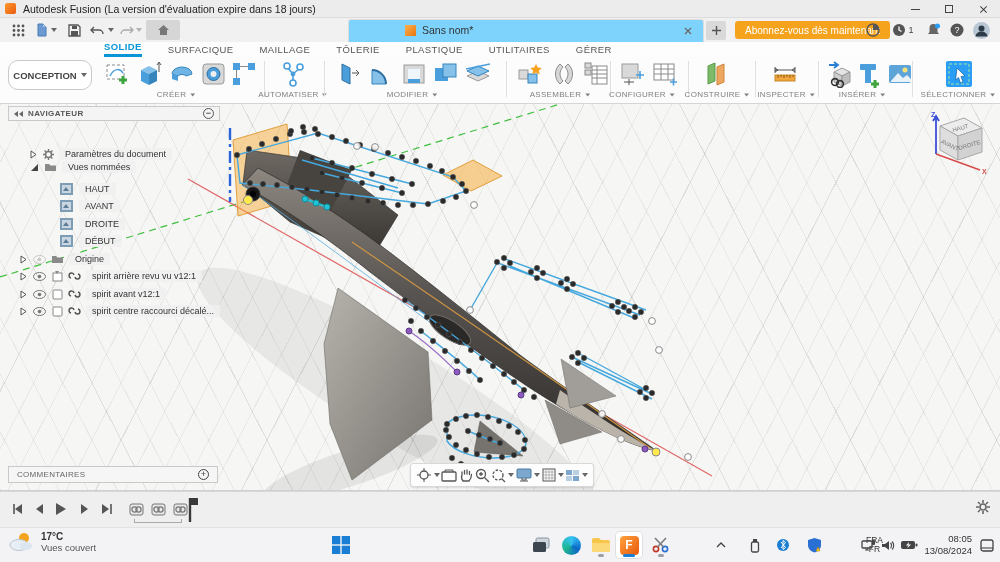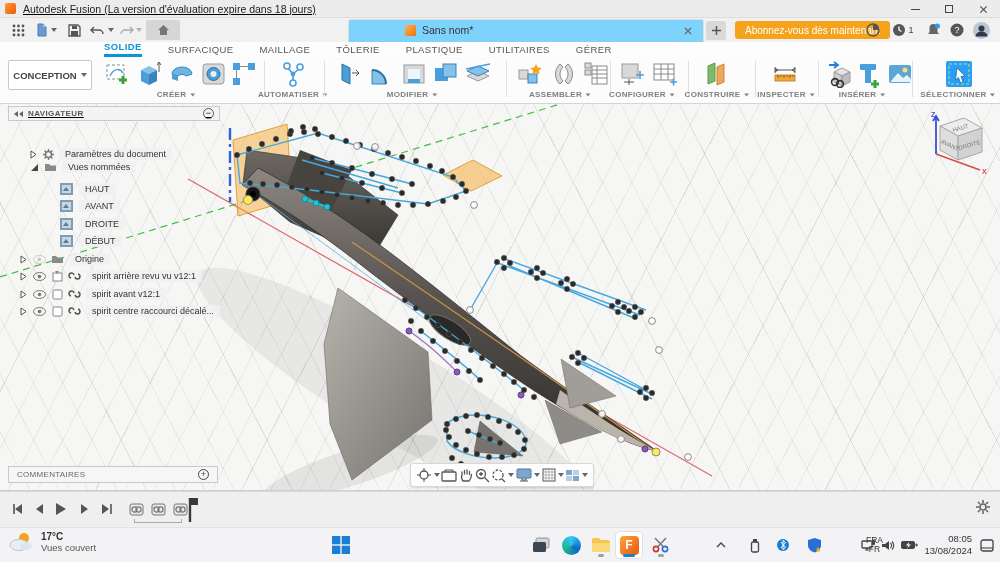--- a/index.html
+++ b/index.html
@@ -1,21 +1,21 @@
 <!DOCTYPE html>
 <html><head>
 <meta charset="utf-8">
 <style>
   * { margin:0; padding:0; box-sizing:border-box; }
   html,body { width:1000px; height:562px; font-family:"Liberation Sans", sans-serif; overflow:hidden; background:#fff; }
   .abs { position:absolute; }
   #stage { position:relative; width:1000px; height:562px; background:#fff; }
 
   
-  #titlebar { top:0; left:0; width:1000px; height:18px; background:#ececec; border-bottom:1px solid #dcdcdc; display:flex; align-items:center;text-decoration:underline; }
+  #titlebar { top:0; left:0; width:1000px; height:18px; background:#ececec; border-bottom:1px solid #dcdcdc; display:flex; align-items:center; }
   #titlebar .app-ico { width:11px; height:11px; margin:0 7px 0 5px; background:linear-gradient(135deg,#ff9a2e,#e8590c); border-radius:2px; }
   #titlebar .ttl { font-size:10.5px; color:#222; }
   .wbtns { position:absolute; right:0; top:0; height:18px; display:flex; }
   .wbtn { width:34px; height:18px; display:flex; align-items:center; justify-content:center; }
   .min-g { width:9px; height:1px; background:#444; }
   .max-g { width:8px; height:8px; border:1px solid #444; }
   .close-g { position:relative; width:9px; height:9px; }
   .close-g::before,.close-g::after { content:""; position:absolute; left:4px; top:0; width:1px; height:9px; background:#444; }
   .close-g::before { transform:rotate(45deg);} .close-g::after { transform:rotate(-45deg);}
 
@@ -30,40 +30,40 @@
   .subscribe { position:absolute; left:735px; top:3px; height:18px; padding:0 10px; background:#f5a31d; border-radius:3px; color:#fff; font-size:10px; display:flex; align-items:center; }
   .tsico { position:absolute; top:3px; width:18px; height:18px; display:flex; align-items:center; justify-content:center; }
 
   
   #ribbontabs { top:42px; left:0; width:1000px; height:15px; background:#fdfdfd; display:flex; align-items:flex-end; padding-left:104px; gap:26px; }
   .rtab { font-size:9.5px; letter-spacing:.4px; color:#555; padding-bottom:2px; }
   .rtab.active { color:#0696d7; font-weight:bold; border-bottom:3px solid #0696d7; }
 
   
   #ribbon { top:57px; left:0; width:1000px; height:47px; background:#fcfcfc; border-bottom:1px solid #d5d5d5; }
-  .ws-btn { position:absolute; left:8px; top:3px; width:84px; height:30px; background:#fff; border:1px solid #c9c9c9; border-radius:2px; display:flex; align-items:center; justify-content:center; gap:4px; font-size:9.5px; color:#444; font-weight:bold; }
+  .ws-btn { position:absolute; left:8px; top:3px; width:84px; height:30px; background:#fff; border:1px solid #c9c9c9; border-radius:10px; display:flex; align-items:center; justify-content:center; gap:4px; font-size:9.5px; color:#444; font-weight:bold; }
   .caret { width:0; height:0; border-left:3px solid transparent; border-right:3px solid transparent; border-top:4px solid #666; display:inline-block; }
-  .grp-label { position:absolute; top:33px; font-size:8px; color:#808080; letter-spacing:.3px; display:flex; align-items:center; gap:3px; transform:translateX(-50%); white-space:nowrap;font-weight:bold; }
+  .grp-label { position:absolute; top:33px; font-size:8px; color:#808080; letter-spacing:.3px; display:flex; align-items:center; gap:3px; transform:translateX(-50%); white-space:nowrap; }
   .grp-label .caret { border-top-color:#808080; transform:scale(.8); }
   .ricon { position:absolute; top:3px; width:28px; height:28px; }
   .rdiv { position:absolute; top:4px; width:1px; height:36px; background:#e0e0e0; }
 
   
   #viewport { top:104px; left:0; width:1000px; height:387px; overflow:hidden;
     background-color:#f6f6f4;
     background-image:
       repeating-linear-gradient(63deg, rgba(90,90,90,.09) 0 1px, transparent 1px 26px),
       repeating-linear-gradient(117deg, rgba(90,90,90,.09) 0 1px, transparent 1px 26px),
       repeating-linear-gradient(63deg, rgba(90,90,90,.07) 0 1px, transparent 1px 130px),
       repeating-linear-gradient(117deg, rgba(90,90,90,.07) 0 1px, transparent 1px 130px);
     border-bottom:1px solid #cfcfcf; }
   #modelsvg { position:absolute; top:-104px; left:0; pointer-events:none; }
 
   
-  #navigator { position:absolute; left:8px; top:2px; width:212px;text-decoration:underline; }
+  #navigator { position:absolute; left:8px; top:2px; width:212px; }
   .nav-head { height:15px; background:rgba(243,243,243,.95); border:1px solid #c9c9c9; display:flex; align-items:center; font-size:8px; font-weight:bold; color:#555; letter-spacing:.4px; padding:0 5px; }
   .tri-l { width:0; height:0; border-top:3px solid transparent; border-bottom:3px solid transparent; border-right:4px solid #666; display:inline-block; }
   .nav-row { position:absolute; height:16px; display:flex; align-items:center; font-size:9px; color:#333; white-space:nowrap; }
   .pill { background:rgba(240,240,240,.92); padding:1px 6px; border-radius:1px; }
   .pill-root { background:#9a9a9a; color:#fff; font-weight:bold; padding:1px 7px; border-radius:1px; }
   .circle-btn { width:11px; height:11px; border-radius:50%; border:1px solid #555; color:#555; font-size:9px; line-height:9px; text-align:center; }
 
   
   #comments { position:absolute; left:8px; top:362px; width:210px; height:17px; background:rgba(246,246,246,.96); border:1px solid #c9c9c9; display:flex; align-items:center; font-size:8px; color:#666; letter-spacing:.3px; padding:0 8px; justify-content:space-between; }
   #vptoolbar { position:absolute; left:410px; top:359px; width:184px; height:24px; background:#fdfdfd; border:1px solid #d8d8d8; border-radius:3px; box-shadow:0 1px 2px rgba(0,0,0,.12); display:flex; align-items:center; justify-content:space-around; padding:0 4px; }

